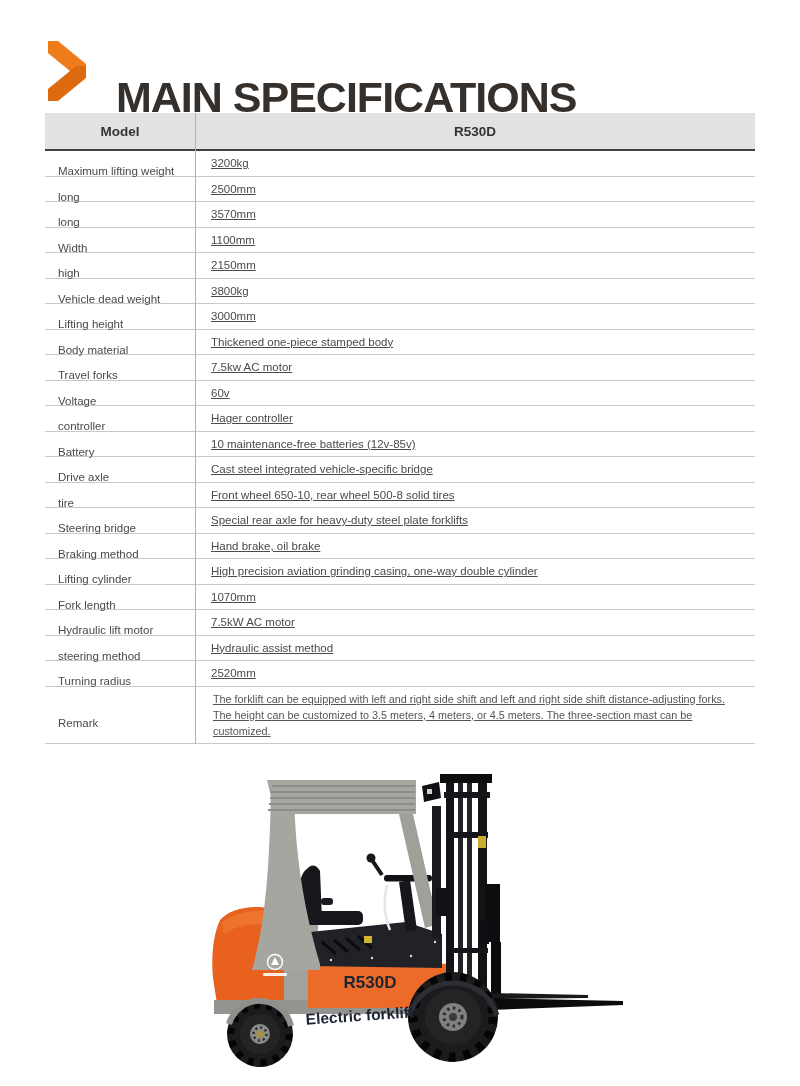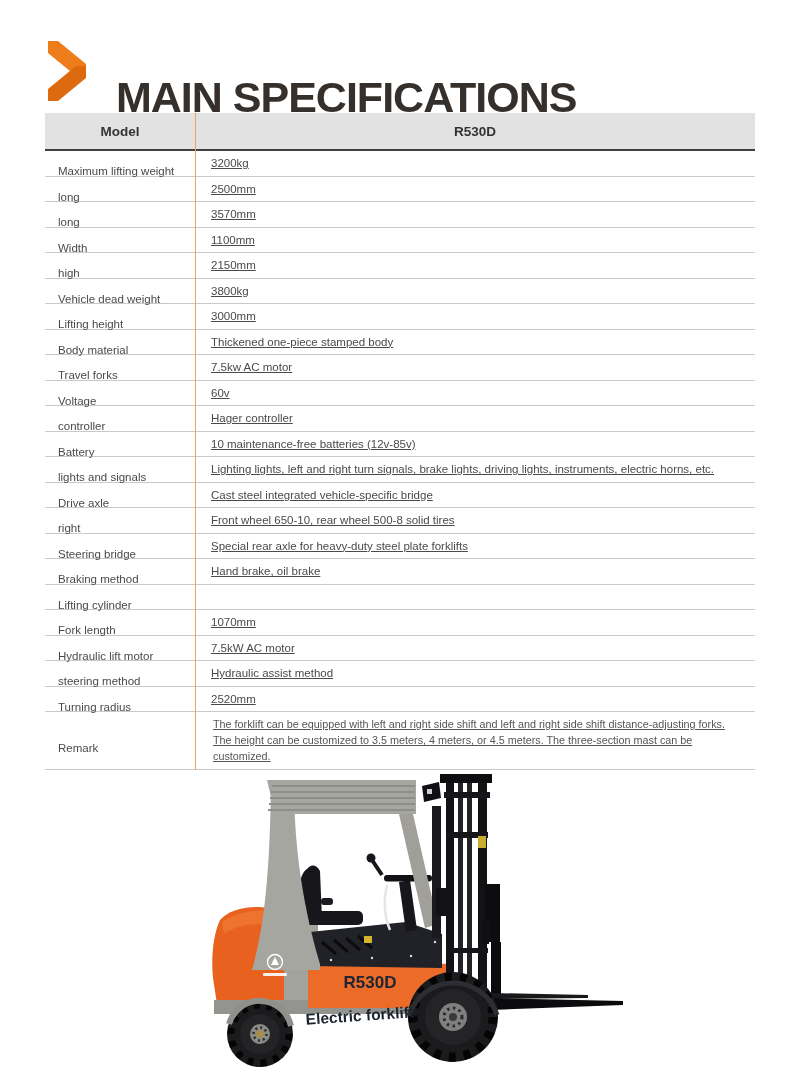--- a/index.html
+++ b/index.html
@@ -108,41 +108,38 @@
       </div>
     <div class="row">
         <div class="c1">controller</div>
         <div class="c2">Hager controller</div>
       </div>
     <div class="row">
         <div class="c1">Battery</div>
         <div class="c2">10 maintenance-free batteries (12v-85v)</div>
       </div>
     <div class="row">
-        <div class="c1">lights and signals</div>
-        <div class="c2">Lighting lights, left and right turn signals, brake lights, driving lights, instruments, electric horns, etc.</div>
-      </div>
-    <div class="row">
         <div class="c1">Drive axle</div>
         <div class="c2">Cast steel integrated vehicle-specific bridge</div>
       </div>
     <div class="row">
-        <div class="c1">right</div>
+        <div class="c1">tire</div>
         <div class="c2">Front wheel 650-10, rear wheel 500-8 solid tires</div>
       </div>
     <div class="row">
         <div class="c1">Steering bridge</div>
         <div class="c2">Special rear axle for heavy-duty steel plate forklifts</div>
       </div>
     <div class="row">
         <div class="c1">Braking method</div>
         <div class="c2">Hand brake, oil brake</div>
       </div>
     <div class="row">
         <div class="c1">Lifting cylinder</div>
+        <div class="c2">High precision aviation grinding casing, one-way double cylinder</div>
       </div>
     <div class="row">
         <div class="c1">Fork length</div>
         <div class="c2">1070mm</div>
       </div>
     <div class="row">
         <div class="c1">Hydraulic lift motor</div>
         <div class="c2">7.5kW AC motor</div>
       </div>
     <div class="row">

